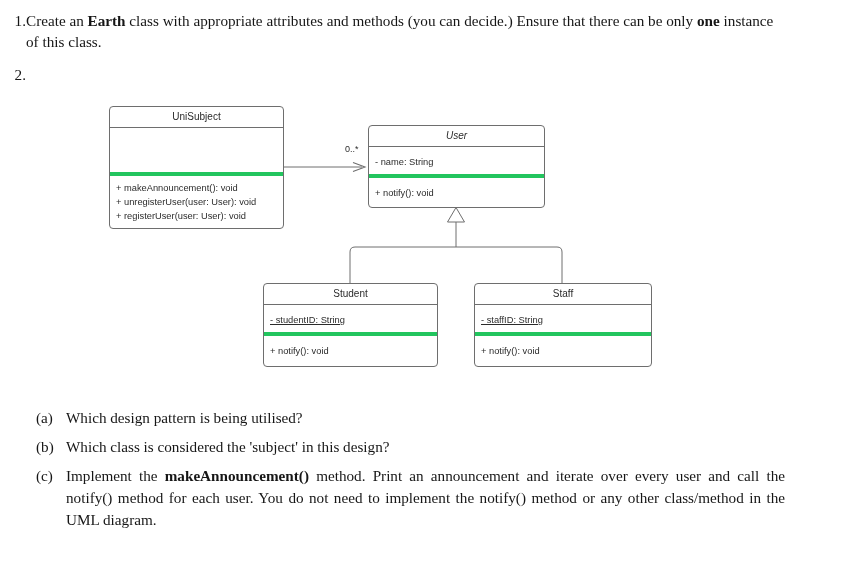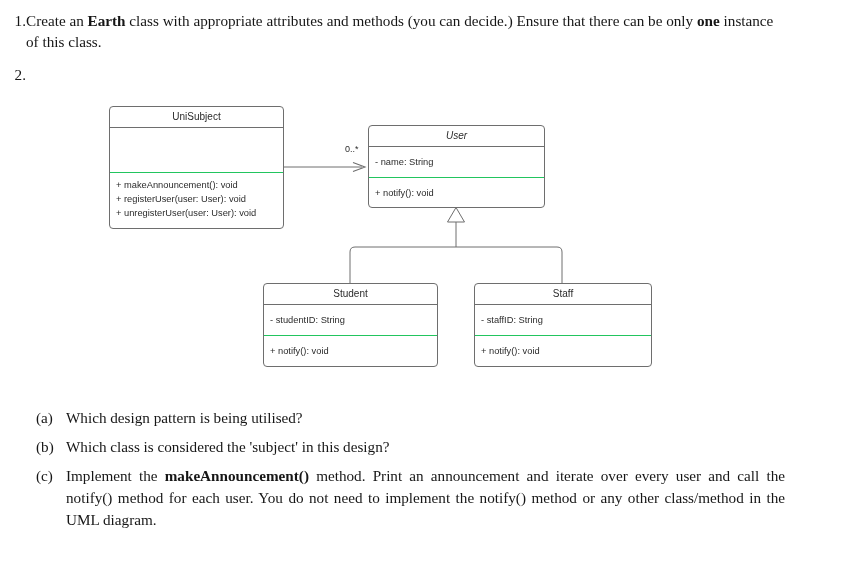--- a/index.html
+++ b/index.html
@@ -96,41 +96,41 @@
   }
   .umlbox .title {
     text-align: center;
     line-height: 20px;
     height: 20px;
     border-bottom: 1px solid #6e6e6e;
     font-size: 10px;
   }
   .umlbox .title.abstract { font-style: italic; }
   .umlbox .compart {
-    border-bottom: 1px solid #22c55e;
+    border-bottom: 4px solid #22c55e;
     padding: 5px 5px 5px 6px;
   }
   .umlbox .compart.last { border-bottom: none; }
   .umlbox .row {
     line-height: 14px;
     white-space: nowrap;
   }
 
   
   #box-unisubject { left: 109px; top: 106px; width: 175px; height: 123px; }
   #box-unisubject .compart-attrs { height: 34px; }
   #box-unisubject .compart-methods { padding-top: 5px; }
 
   #box-user { left: 368px; top: 125px; width: 177px; height: 83px; }
   #box-user .compart-attrs { height: 31px; box-sizing: border-box; padding-top: 8px; }
   #box-user .compart-methods { height: 31px; box-sizing: border-box; padding-top: 8px; }
 
   #box-student { left: 263px; top: 283px; width: 175px; height: 84px; }
   #box-staff { left: 474px; top: 283px; width: 178px; height: 84px; }
-  #box-student .compart-attrs, #box-staff .compart-attrs { height: 31px; box-sizing: border-box; padding-top: 8px; }
+  #box-student .compart-attrs, #box-staff .compart-attrs { height: 31px; box-sizing: border-box; padding-top: 8px; text-decoration: underline; }
   #box-student .compart-methods, #box-staff .compart-methods { height: 31px; box-sizing: border-box; padding-top: 8px; }
 
   .mult-label {
     position: absolute;
     left: 345px;
     top: 144px;
     font-family: "Liberation Sans", "DejaVu Sans", sans-serif;
     font-size: 9px;
     color: #2b2b2b;
   }
@@ -172,22 +172,22 @@
     </g>
   </svg>
 
   <div class="mult-label">0..*</div>
 
   <div class="umlbox" id="box-unisubject">
     <div class="title">UniSubject</div>
     <div class="compart compart-attrs"></div>
     <div class="compart compart-methods last">
       <div class="row">+ makeAnnouncement(): void</div>
+      <div class="row">+ unregisterUser(user: User): void</div>
       <div class="row">+ registerUser(user: User): void</div>
-      <div class="row">+ unregisterUser(user: User): void</div>
     </div>
   </div>
 
   <div class="umlbox" id="box-user">
     <div class="title abstract">User</div>
     <div class="compart compart-attrs">
       <div class="row">- name: String</div>
     </div>
     <div class="compart compart-methods last">
       <div class="row">+ notify(): void</div>

